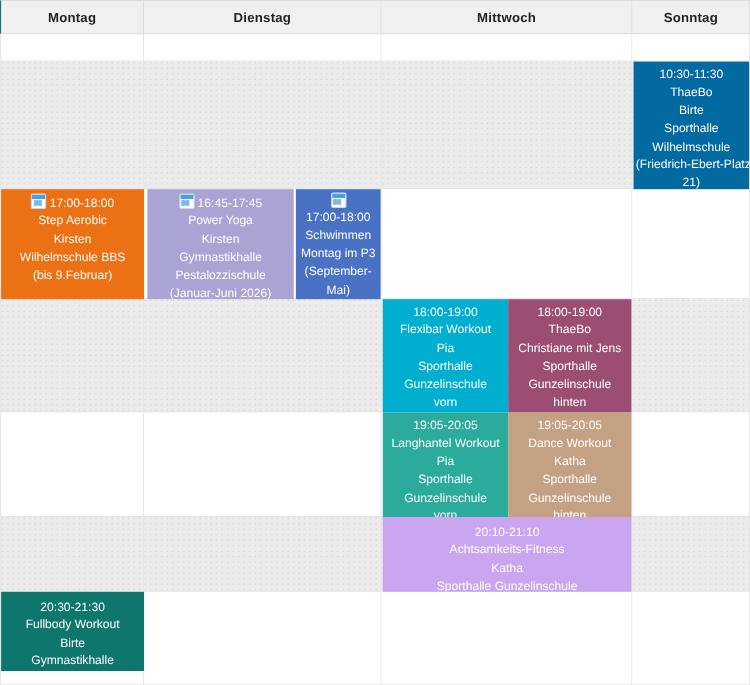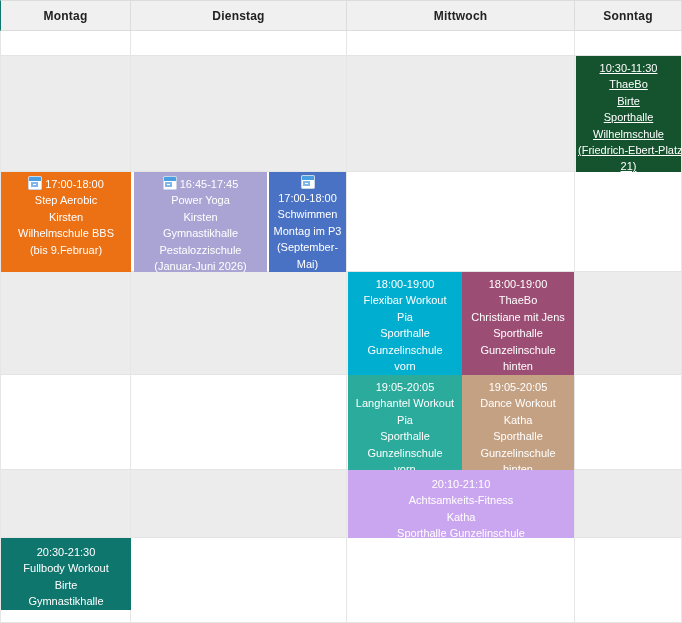--- a/index.html
+++ b/index.html
@@ -176,21 +176,21 @@
       <span>Dienstag</span>
     </div>
     <div class="hdr-cell" style="width:228px;text-align:right;">
       <span>Mittwoch</span>
     </div>
     <div class="hdr-cell" style="width:107px;">
       <span>Sonntag</span>
     </div>
   </div>
 
-  <div class="ev" style="left:576px;top:56px;width:105px;height:116px;background:#14532d;text-decoration:underline;">
+  <div class="ev" style="left:576px;top:56px;width:105px;height:116px;background:#0369a1;">
     <span class="ln time">10:30-11:30</span>
     <span class="ln">ThaeBo</span>
     <span class="ln">Birte</span>
     <span class="ln">Sporthalle</span>
     <span class="ln">Wilhelmschule</span>
     <span class="ln">(Friedrich-Ebert-Platz</span>
     <span class="ln">21)</span>
   </div>
 
   <div class="ev" style="left:1px;top:172px;width:130px;height:100px;background:#ec7014;">

